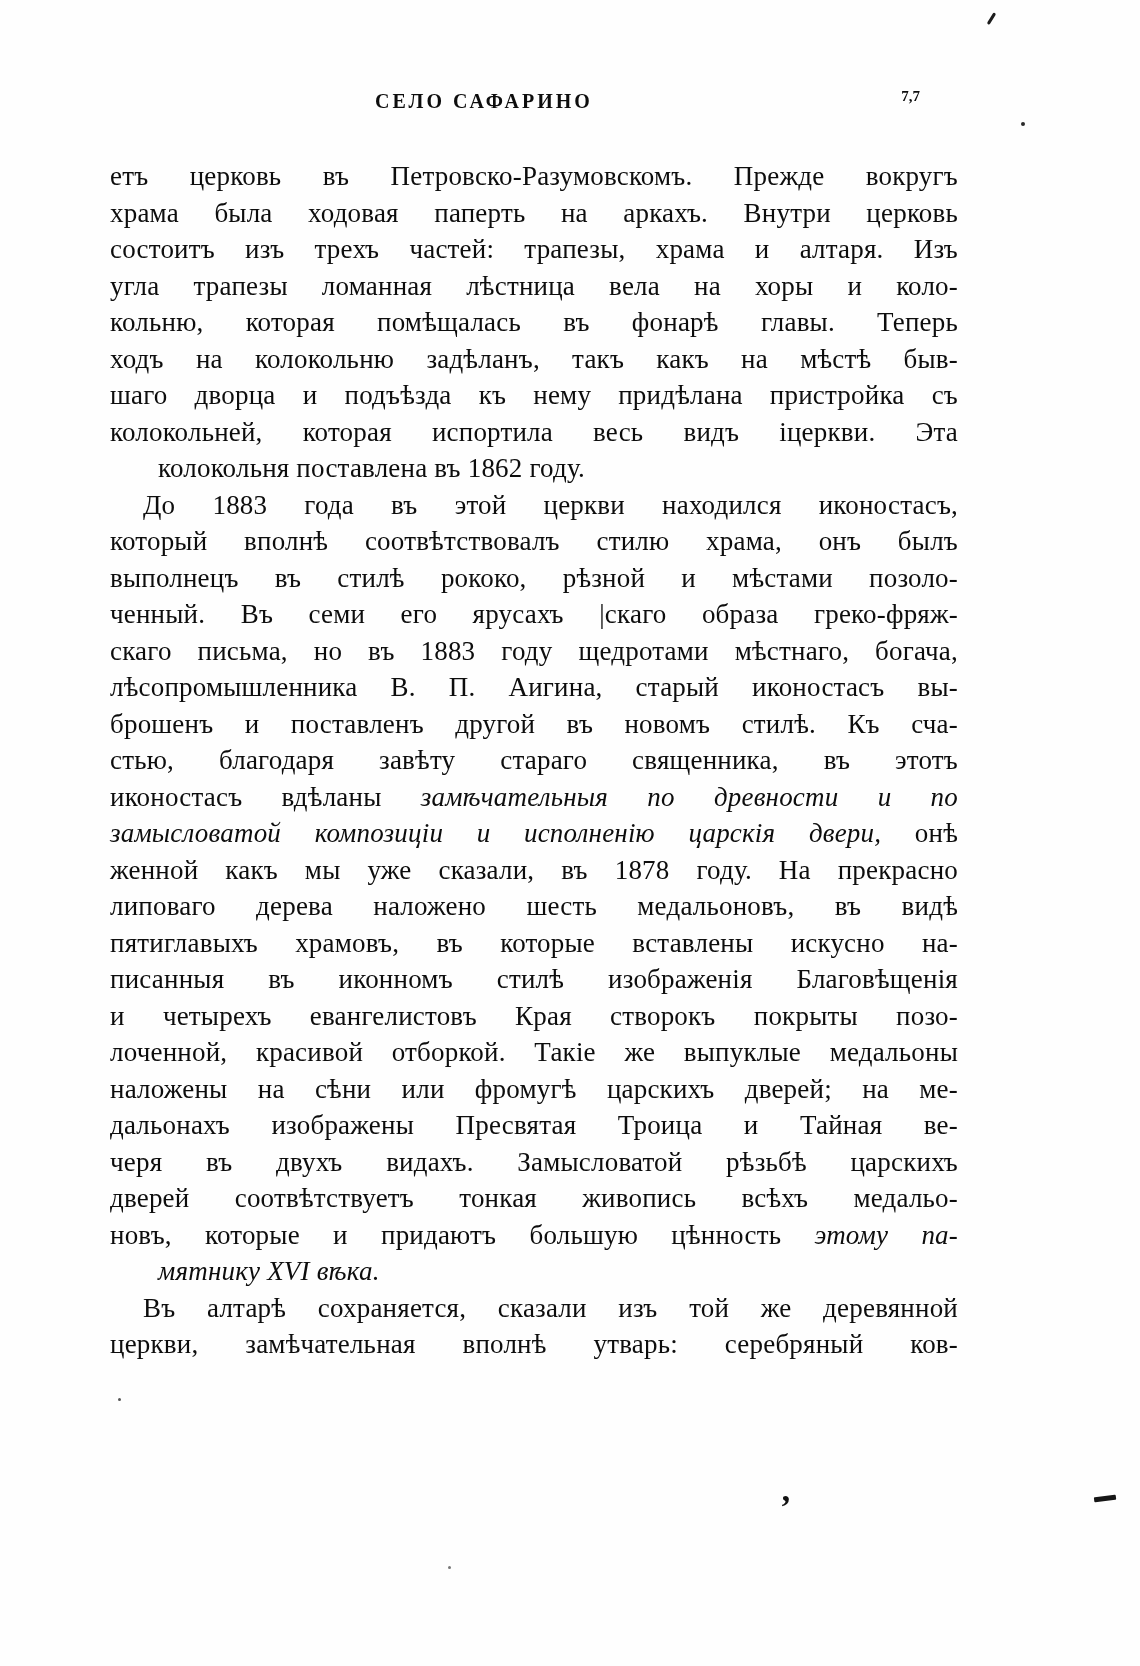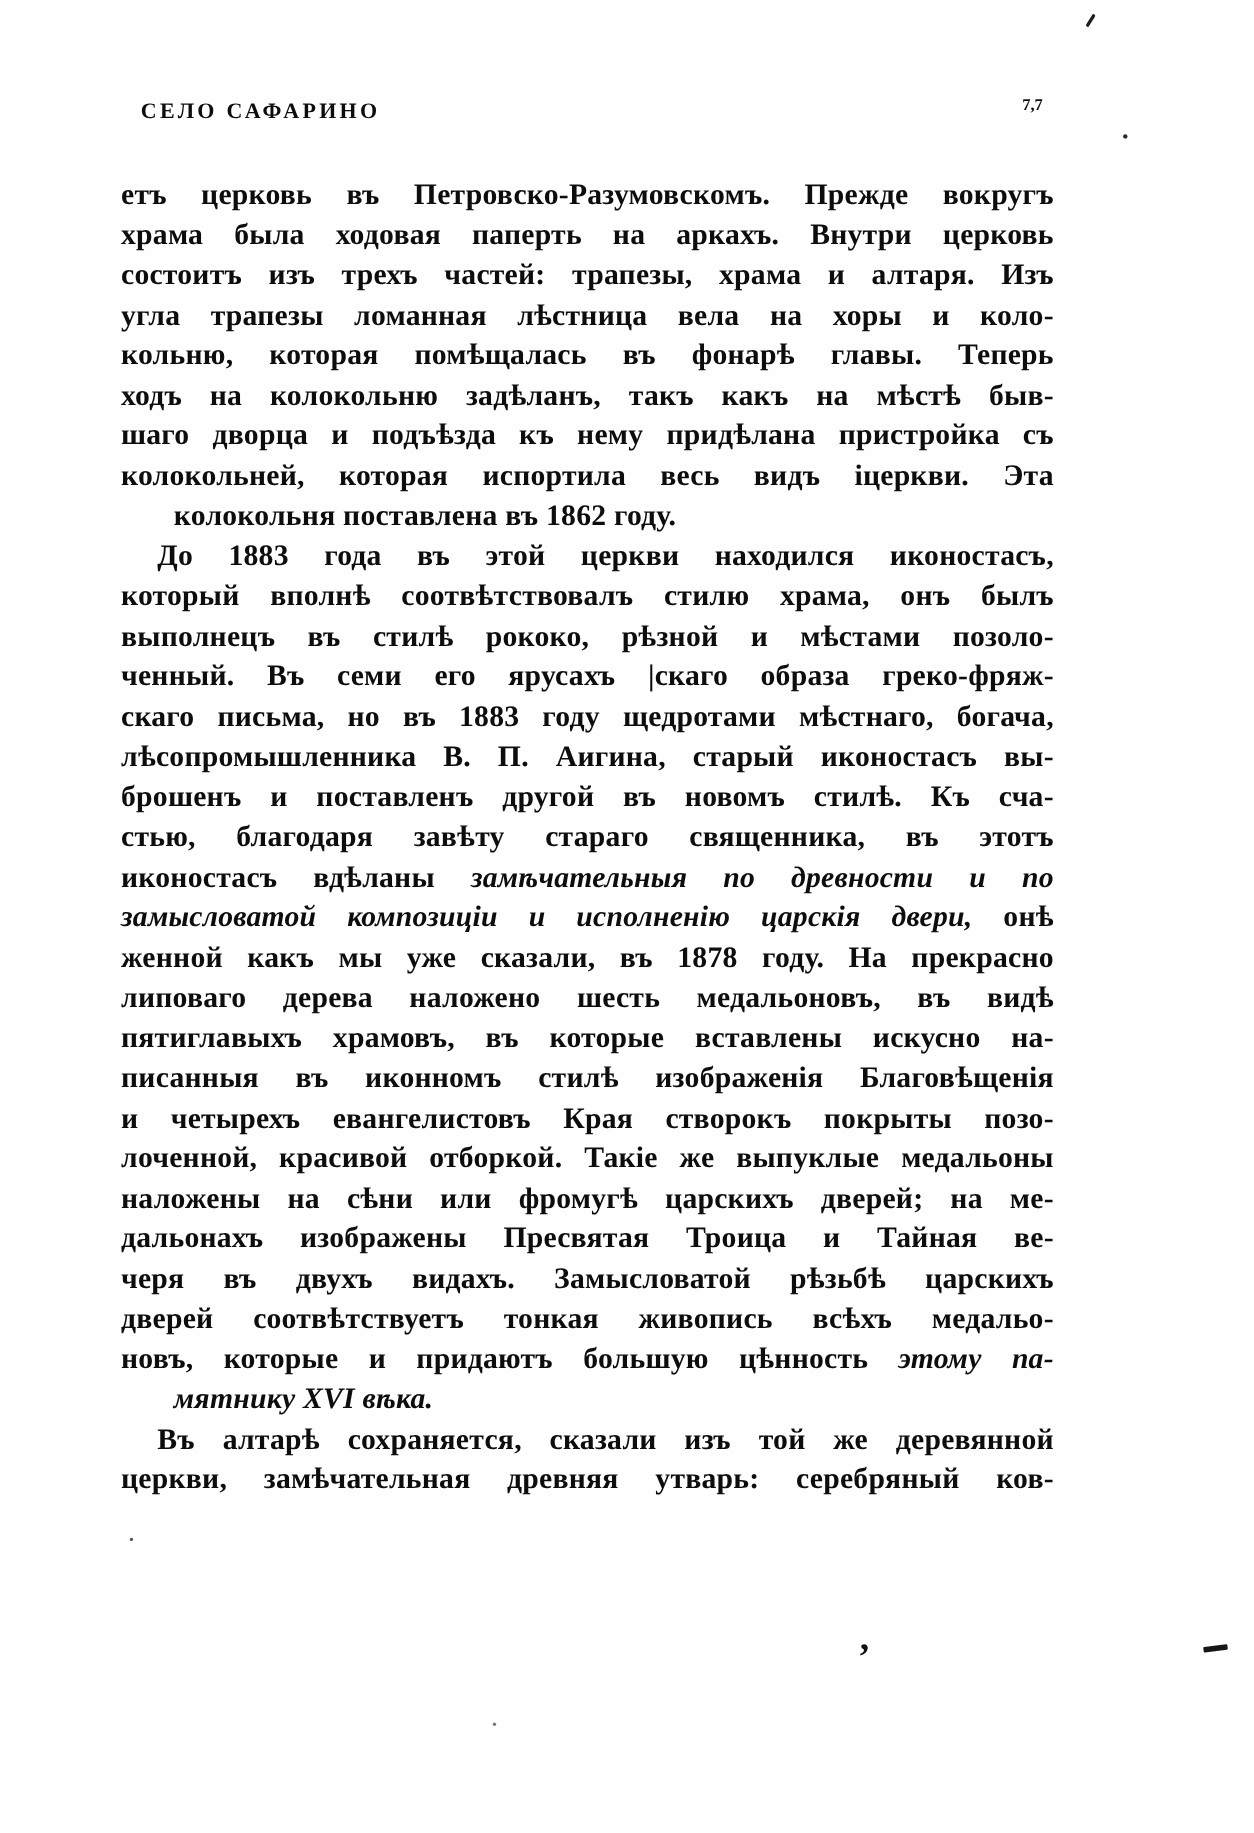--- a/index.html
+++ b/index.html
@@ -6,42 +6,42 @@
   .page{
     position:relative;
     width:1140px;height:1666px;
     background:#fefefe;
     overflow:hidden;
     font-family:"Liberation Serif","DejaVu Serif",serif;
     color:#0d0d0d;
   }
   .running-head{
     position:absolute;
-    left:128px;top:90px;width:848px;
-    text-align:left;
+    left:100px;top:90px;width:848px;
+    text-align:center;
     padding-right:80px;
     box-sizing:border-box;
     font-weight:bold;
     font-size:20px;
     letter-spacing:3px;
     white-space:nowrap;
   }
   .rh-num{
     position:absolute;
     right:28px;top:-2px;
     letter-spacing:0px;
     font-size:15px;
   }
   .textblock{
     position:absolute;
     left:110px;top:158px;width:848px;
   }
   .line{
     font-size:27px;
-    font-weight:bold;
+    font-weight:normal;
     line-height:36.5px;
     text-align:justify;
     text-align-last:justify;
     white-space:normal;
     letter-spacing:0.2px;
   }
   .line.last{
     text-align-last:left;
     margin-left:48px;
   }
@@ -114,21 +114,21 @@
       <div class="line"><span>писанныя въ иконномъ стилѣ изображенія Благовѣщенія</span></div>
       <div class="line"><span>и четырехъ евангелистовъ Края створокъ покрыты позо-</span></div>
       <div class="line"><span>лоченной, красивой отборкой. Такіе же выпуклые медальоны</span></div>
       <div class="line"><span>наложены на сѣни или фромугѣ царскихъ дверей; на ме-</span></div>
       <div class="line"><span>дальонахъ изображены Пресвятая Троица и Тайная ве-</span></div>
       <div class="line"><span>черя въ двухъ видахъ. Замысловатой рѣзьбѣ царскихъ</span></div>
       <div class="line"><span>дверей соотвѣтствуетъ тонкая живопись всѣхъ медальо-</span></div>
       <div class="line"><span>новъ, которые и придаютъ большую цѣнность </span><span class="it">этому па-</span></div>
       <div class="line last"><span class="it">мятнику XVI вѣка.</span></div>
       <div class="line indent"><span>Въ алтарѣ сохраняется, сказали изъ той же деревянной</span></div>
-      <div class="line"><span>церкви, замѣчательная древняя утварь: серебряный ков-</span></div>
+      <div class="line"><span>церкви, замѣчательная вполнѣ утварь: серебряный ков-</span></div>
     </div>
 
   <div class="tick-top"></div>
   <div class="speck" style="left:1021px;top:122px;width:4px;height:4px;"></div>
   <div class="speck" style="left:118px;top:1398px;width:3px;height:3px;background:#555;"></div>
   <span class="apostrophe-bottom">’</span>
   <div class="dash-right"></div>
   <div class="speck" style="left:448px;top:1566px;width:3px;height:3px;background:#777;"></div>
 
 </div>

